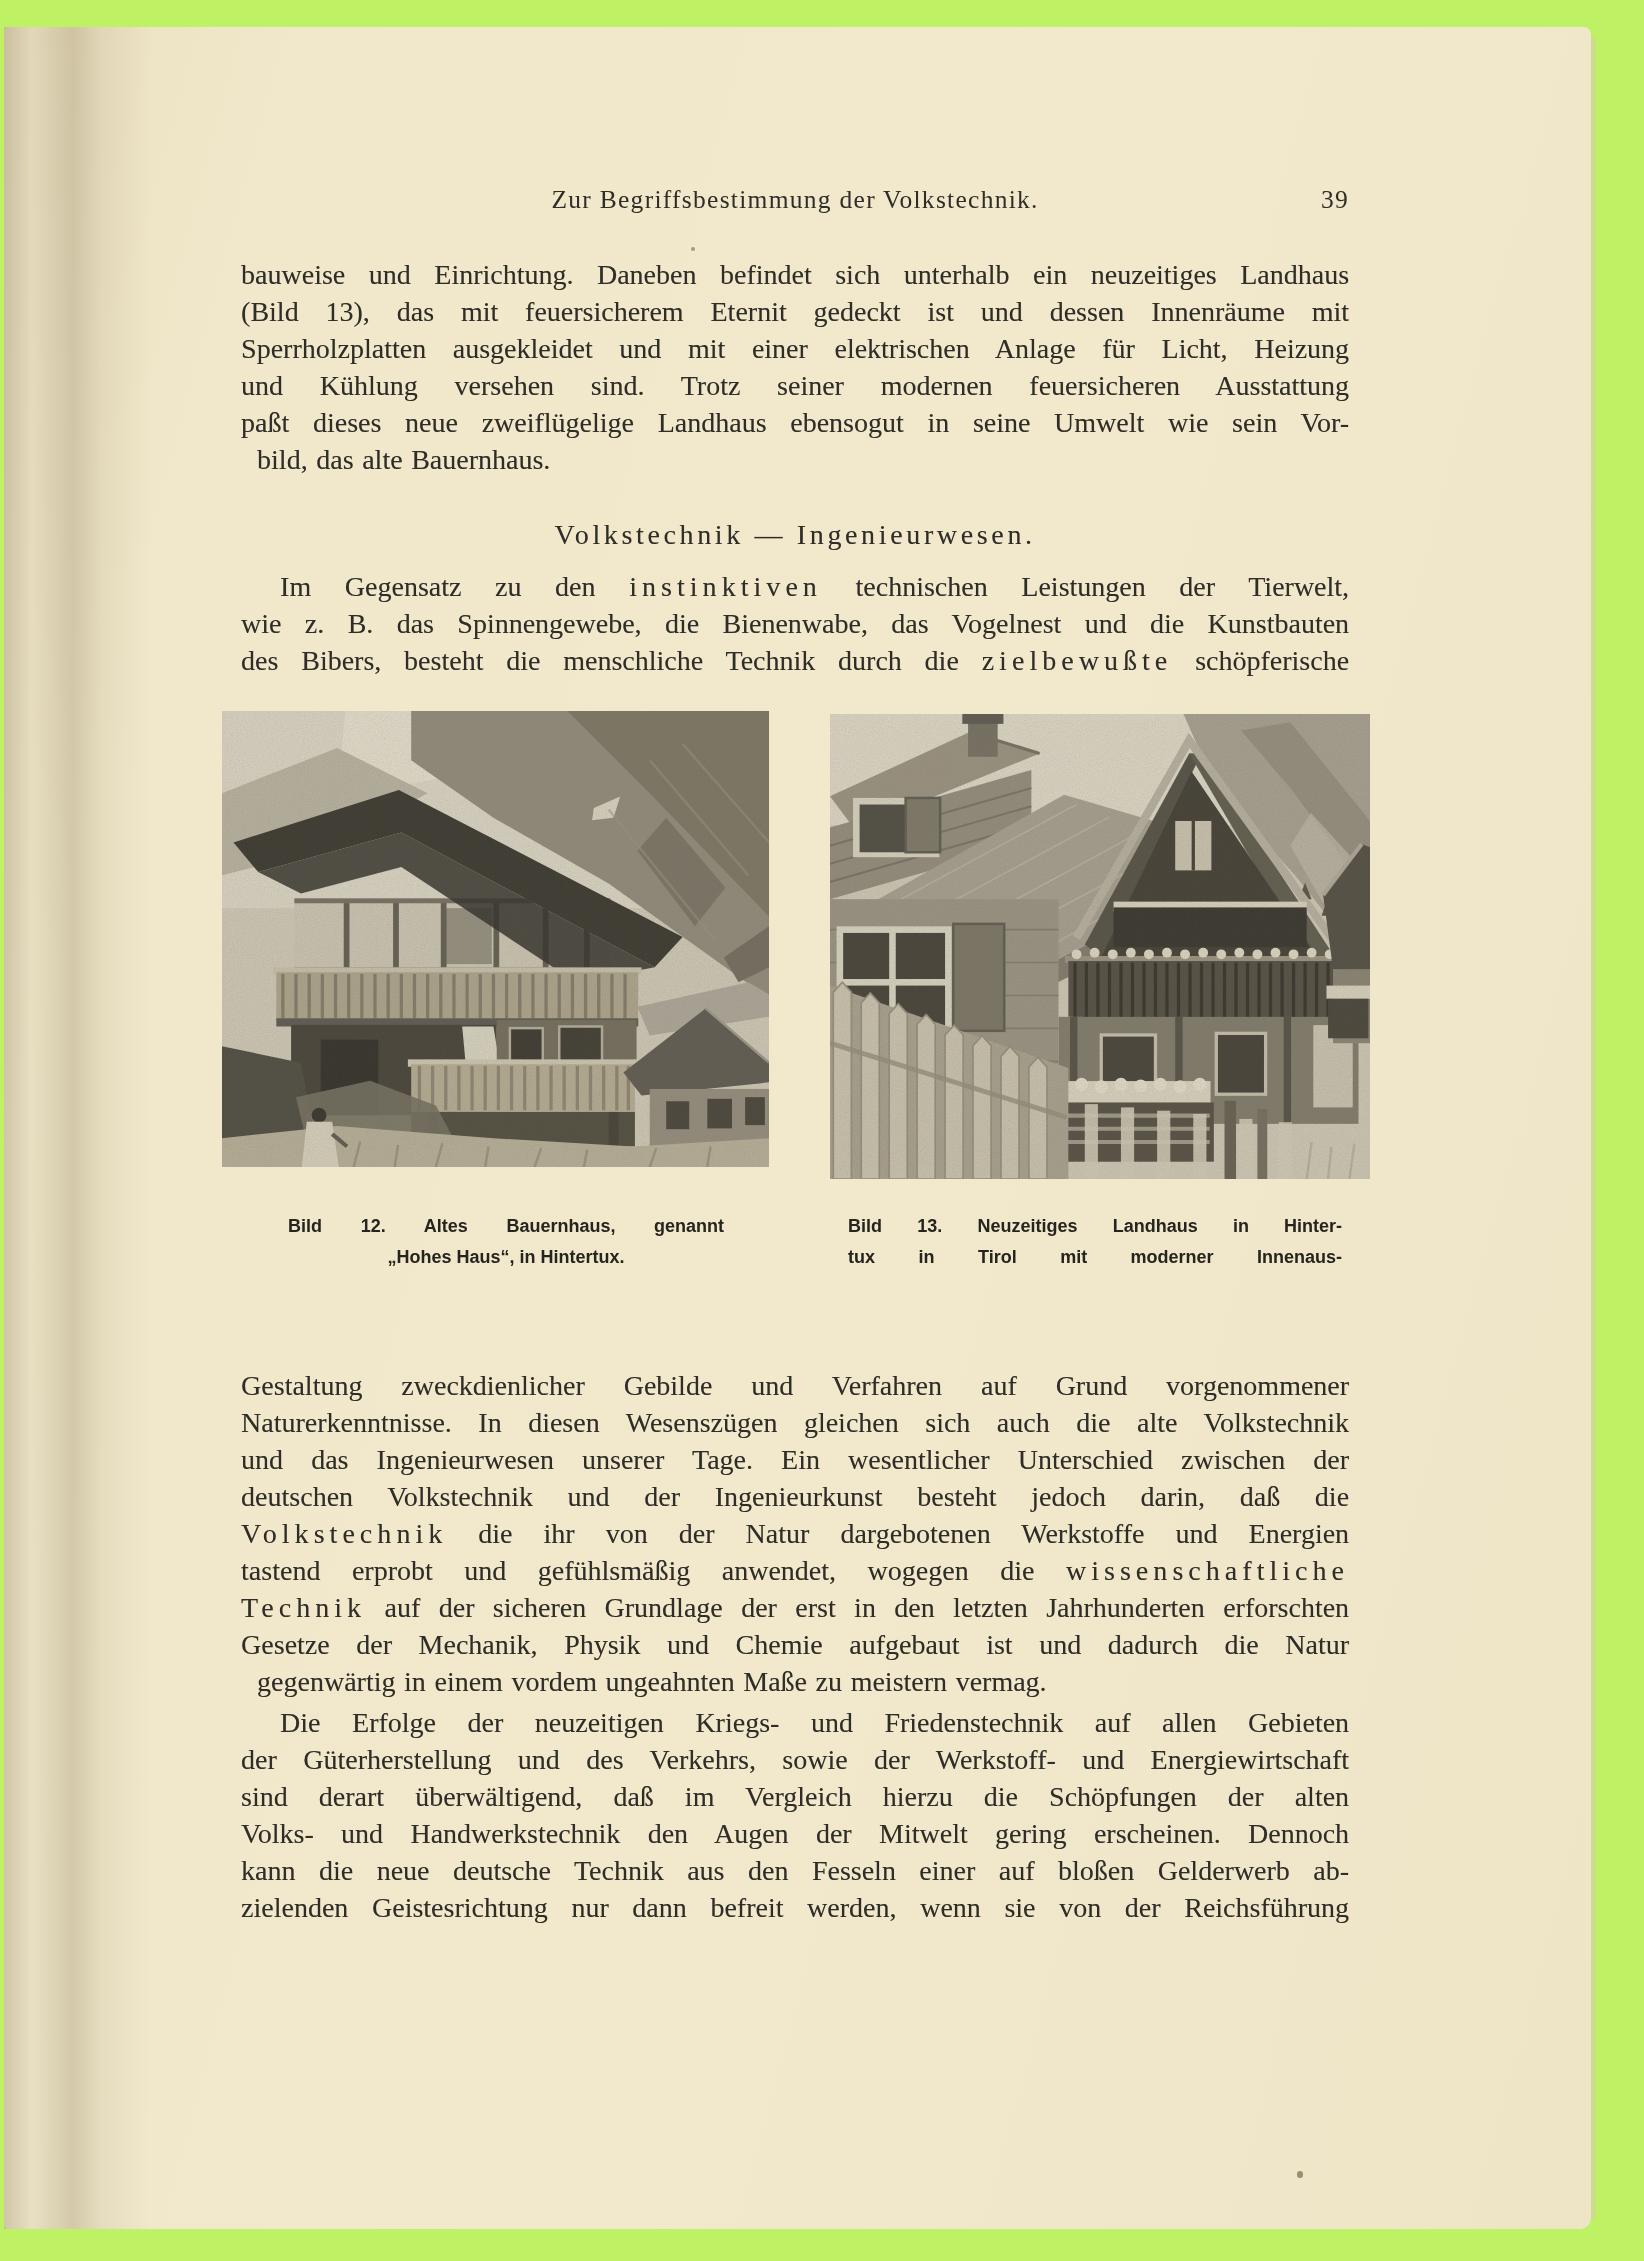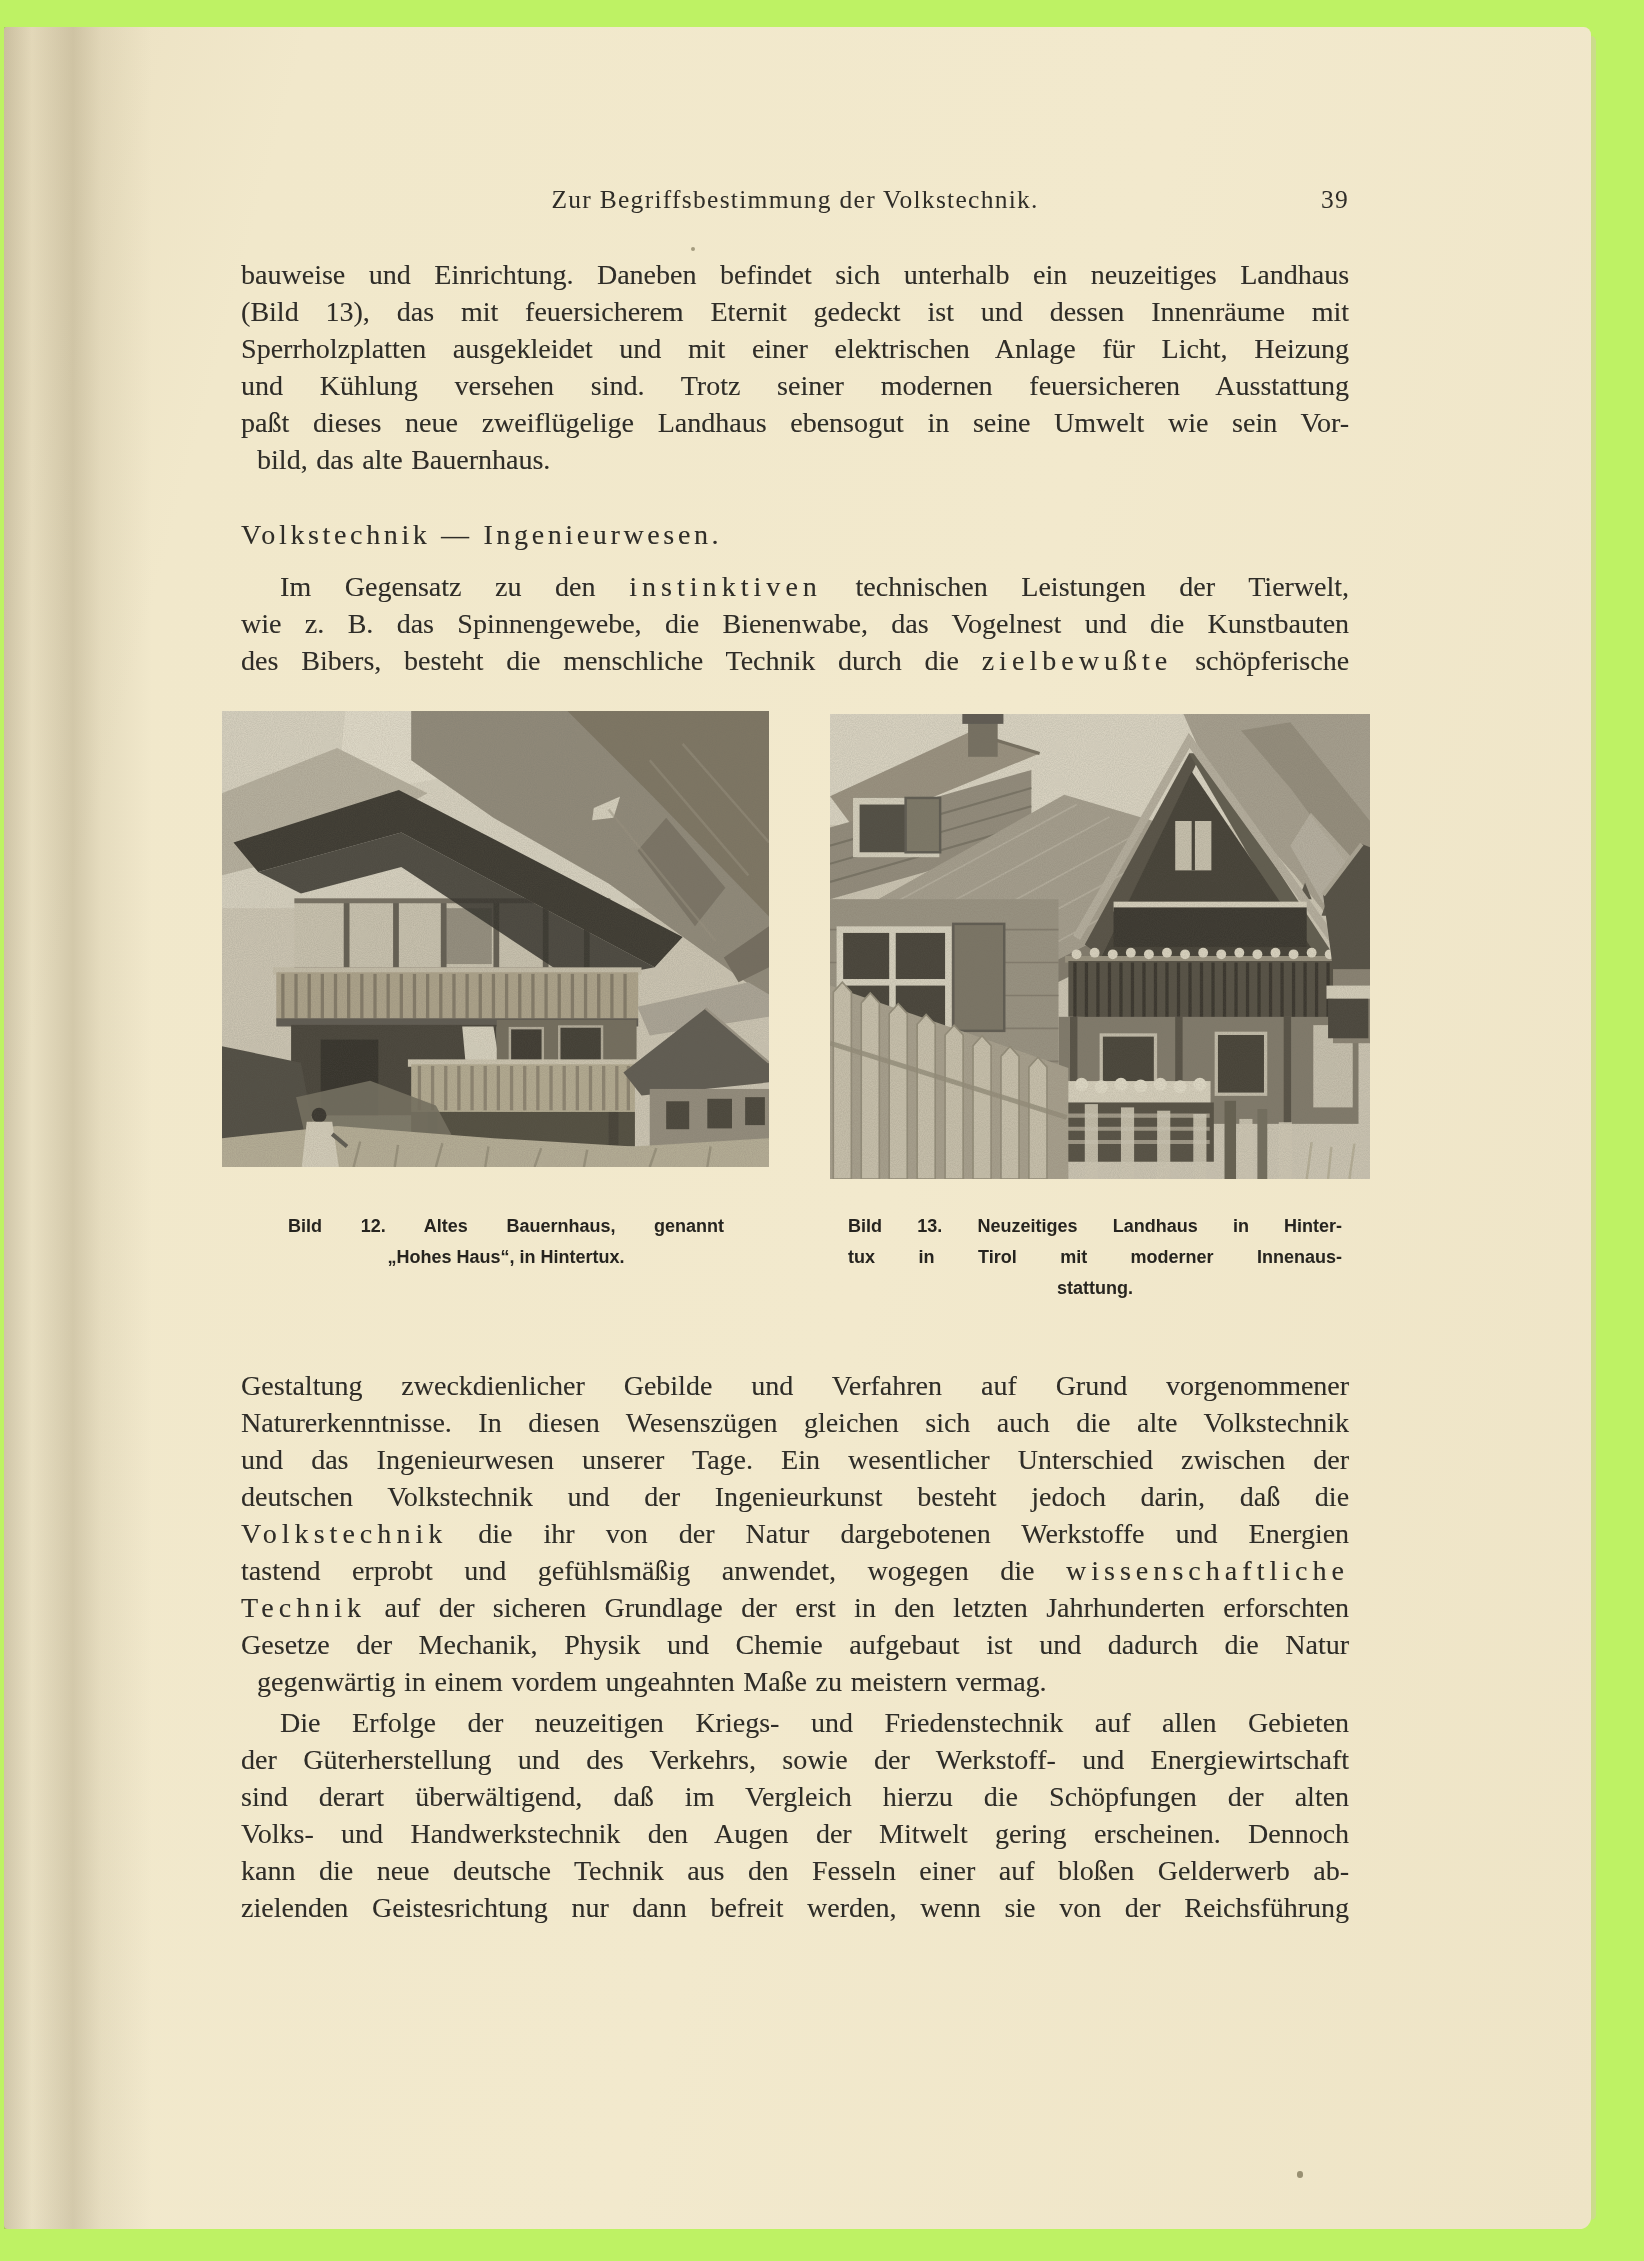--- a/index.html
+++ b/index.html
@@ -14,21 +14,21 @@
   .col{position:absolute;left:237px;width:1108px;color:#2f2d28;}
   .running-header{font-size:25.5px;letter-spacing:.05em;}
   .rh-title{text-align:center;}
   .rh-page{position:absolute;right:0;top:0;text-align:center;}
   .para{font-size:28px;word-spacing:1.6px;}
   .line{height:37px;line-height:37px;text-align:justify;text-align-last:justify;overflow:visible;
         text-shadow:0.2px 0.2px 0 rgba(47,45,40,.30);}
   .line.last{text-align-last:left;margin-left:16px;}
   .line.indent{text-indent:39px;}
   .sp{letter-spacing:.18em;}
-  .section-heading{position:absolute;left:237px;width:1108px;font-size:28px;font-weight:400;
+  .section-heading{position:absolute;left:237px;width:1108px;text-align:center;font-size:28px;font-weight:400;
         letter-spacing:.13em;color:#2f2d28;margin:0;text-shadow:0.2px 0.2px 0 rgba(47,45,40,.30);}
   .photo{position:absolute;overflow:hidden;}
   .photo svg{display:block;}
   .caption{position:absolute;font-family:"Liberation Sans","DejaVu Sans",sans-serif;font-weight:700;
         font-size:18px;color:#26241f;}
   .cap-line{height:31px;line-height:31px;}
   .cap-line.just{text-align:justify;text-align-last:justify;}
   .cap-line.centered{text-align:center;text-align-last:center;}
   .speck{position:absolute;border-radius:50%;background:#837a5c;}
   .speck.s1{left:1293px;top:2144px;width:5.8px;height:6.6px;opacity:.8;}
@@ -385,21 +385,20 @@
       </svg>
     </div>
 
     <div class="caption" style="left:284px;width:436px;top:1184px;">
       <div class="cap-line just">Bild 12. Altes Bauernhaus, genannt</div>
       <div class="cap-line centered">„Hohes Haus“, in Hintertux.</div>
     </div>
     <div class="caption" style="left:844px;width:494px;top:1184px;">
       <div class="cap-line just">Bild 13. Neuzeitiges Landhaus in Hinter-</div>
       <div class="cap-line just">tux in Tirol mit moderner Innenaus-</div>
-      <div class="cap-line centered">stattung.</div>
     </div>
 
     <div class="col para" style="top:1340px;">
       <div class="line">Gestaltung zweckdienlicher Gebilde und Verfahren auf Grund vorgenommener</div>
       <div class="line">Naturerkenntnisse. In diesen Wesenszügen gleichen sich auch die alte Volkstechnik</div>
       <div class="line">und das Ingenieurwesen unserer Tage. Ein wesentlicher Unterschied zwischen der</div>
       <div class="line">deutschen Volkstechnik und der Ingenieurkunst besteht jedoch darin, daß die</div>
       <div class="line"><span class="sp">Volkstechnik</span><span> die ihr von der Natur dargebotenen Werkstoffe und Energien</span></div>
       <div class="line"><span>tastend erprobt und gefühlsmäßig anwendet, wogegen die </span><span class="sp">wissenschaftliche</span></div>
       <div class="line"><span class="sp">Technik</span><span> auf der sicheren Grundlage der erst in den letzten Jahrhunderten erforschten</span></div>

